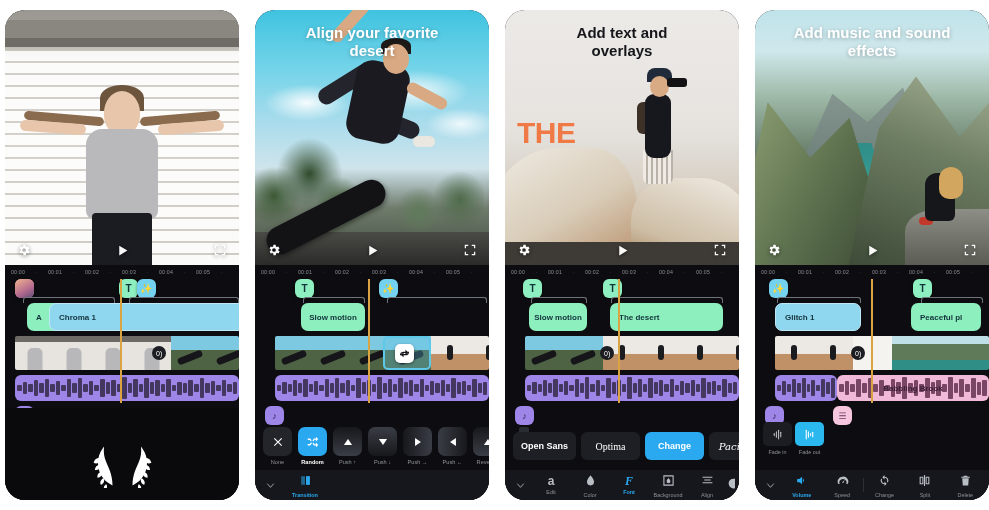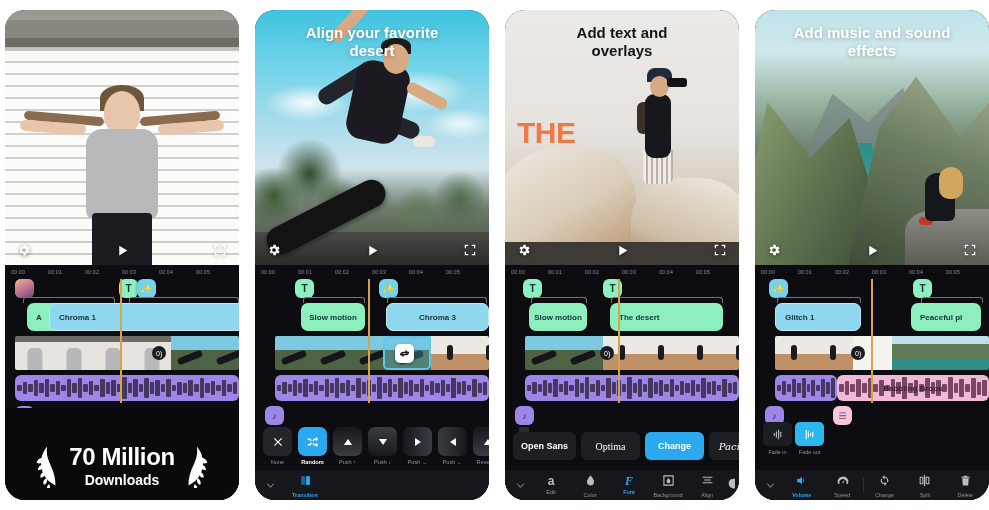--- a/index.html
+++ b/index.html
@@ -386,24 +386,20 @@
         </div>
       </div>
       <div class="playhead" style="left:115px;height:124px;"></div>
       <div class="awardmask"></div>
       <div class="award">
         <div class="row">
           <svg class="laurel" viewBox="0 0 40 64">
               <path d="M30 62C14 54 6 40 8 22c1-8 5-15 9-20-1 9 0 16 3 23 4 10 10 20 10 37z"></path>
               <path d="M10 20c-5-1-8 3-9 7 4 2 8 1 10-3zm1 10c-5 0-8 4-8 8 5 1 8-2 9-6zm2 11c-5 1-7 5-6 9 5 0 7-4 7-8zm3 10c-4 2-6 6-4 10 4-1 6-5 5-9zm4 9c-4 3-4 7-2 10 4-2 4-6 3-9z"></path>
             </svg>
-          <div>
-            <div class="line1">70 Million</div>
-            <div class="line2">Downloads</div>
-          </div>
           <svg class="laurel flip" viewBox="0 0 40 64">
               <path d="M30 62C14 54 6 40 8 22c1-8 5-15 9-20-1 9 0 16 3 23 4 10 10 20 10 37z"></path>
               <path d="M10 20c-5-1-8 3-9 7 4 2 8 1 10-3zm1 10c-5 0-8 4-8 8 5 1 8-2 9-6zm2 11c-5 1-7 5-6 9 5 0 7-4 7-8zm3 10c-4 2-6 6-4 10 4-1 6-5 5-9zm4 9c-4 3-4 7-2 10 4-2 4-6 3-9z"></path>
             </svg>
         </div>
       </div>
     </div>
   </div>
 
   <div class="phone">
@@ -457,21 +453,20 @@
       </div>
       <div class="tracks">
         <div class="badge-row">
           <div class="tbadge green" style="left:40px;top:0">T</div>
           <div class="tbadge blue" style="left:124px;top:0">✨</div>
           <div class="bracket" style="left:48px;width:62px;"></div>
           <div class="bracket" style="left:132px;width:100px;"></div>
         </div>
         <div class="trackrow">
           <div class="clip green" style="left:46px;width:64px;justify-content:center">Slow motion</div>
-          <div class="clip blue" style="left:131px;width:103px;justify-content:center">Chroma 3</div>
         </div>
         <div class="trackrow" style="height:36px">
           <div class="vidstrip" style="left:20px;width:214px;">
             <div class="vframe vf-skate"></div>
               <div class="vframe vf-skate"></div>
               <div class="vframe vf-skate"></div>
             <div class="vframe vf-skate"></div>
               <div class="vframe vf-desert"></div>
               <div class="vframe vf-desert"></div>
           </div>

